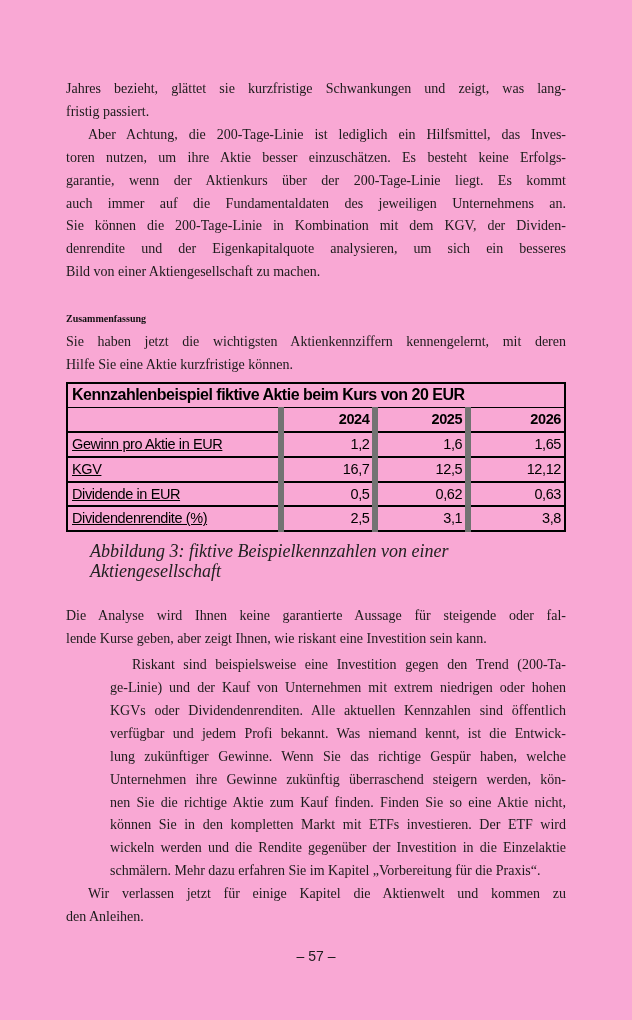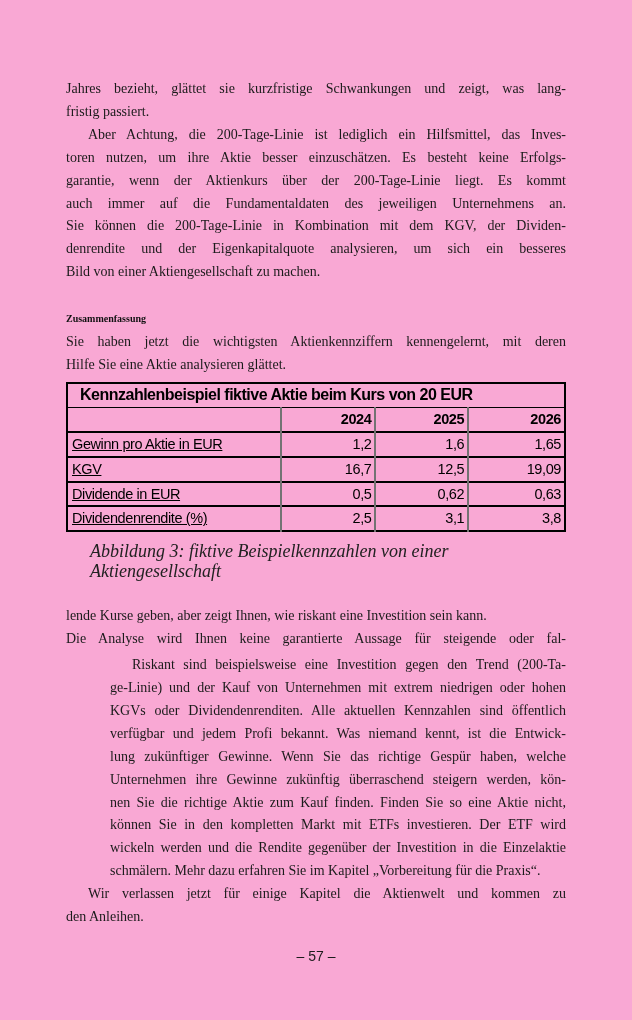--- a/index.html
+++ b/index.html
@@ -41,25 +41,25 @@
     border: 2px solid #000000;
     table-layout: fixed;
     font-family: "Liberation Sans", sans-serif;
     font-size: 14.5px;
     letter-spacing: -0.4px;
     color: #000000;
   }
   table.kpi tr { border-bottom: 2px solid #000000; }
   table.kpi tr.t-title { border-bottom: 1px solid #000000; }
   table.kpi td { padding: 0 3px; height: 22px; overflow: hidden; }
-  table.kpi td + td { border-left: 2px solid #737373; }
+  table.kpi td + td { border-left: 6px solid #737373; }
   table.kpi .t-title td {
     font-weight: bold;
     font-size: 16px;
-    padding-left: 12px;
+    padding-left: 4px;
     letter-spacing: -0.5px;
   }
   table.kpi .t-year td { font-weight: bold; text-align: right; }
   table.kpi .t-data td { height: 22.5px; }
   table.kpi .lbl { text-align: left; padding-left: 4px; text-decoration: underline; }
   table.kpi .num { text-align: right; }
   .col-label { width: 212px; }
   .col-y1 { width: 94px; }
   .col-y2 { width: 92px; }
   .col-y3 { width: 96px; }
@@ -104,21 +104,21 @@
         <div class="jline">auch immer auf die Fundamentaldaten des jeweiligen Unternehmens an.</div>
         <div class="jline">Sie können die 200-Tage-Linie in Kombination mit dem KGV, der Dividen-</div>
         <div class="jline">denrendite und der Eigenkapitalquote analysieren, um sich ein besseres</div>
         <div class="jline jlast">Bild von einer Aktiengesellschaft zu machen.</div>
       </div>
 
     <h2 class="section-heading">Zusammenfassung</h2>
 
     <div class="para">
         <div class="jline">Sie haben jetzt die wichtigsten Aktienkennziffern kennengelernt, mit deren</div>
-        <div class="jline jlast">Hilfe Sie eine Aktie analysieren glättet.</div>
+        <div class="jline jlast">Hilfe Sie eine Aktie kurzfristige können.</div>
       </div>
 
     <table class="kpi">
       <colgroup>
         <col class="col-label">
           <col class="col-y1">
           <col class="col-y2">
           <col class="col-y3">
       </colgroup>
       <tbody>
@@ -134,42 +134,42 @@
         <tr class="t-data">
           <td class="lbl">Gewinn pro Aktie in EUR</td>
           <td class="num">1,2</td>
           <td class="num">1,6</td>
           <td class="num">1,65</td>
         </tr>
         <tr class="t-data">
           <td class="lbl">KGV</td>
           <td class="num">16,7</td>
           <td class="num">12,5</td>
-          <td class="num">19,09</td>
+          <td class="num">12,12</td>
         </tr>
         <tr class="t-data">
           <td class="lbl">Dividende in EUR</td>
           <td class="num">0,5</td>
           <td class="num">0,62</td>
           <td class="num">0,63</td>
         </tr>
         <tr class="t-data">
           <td class="lbl">Dividendenrendite (%)</td>
           <td class="num">2,5</td>
           <td class="num">3,1</td>
           <td class="num">3,8</td>
         </tr>
       </tbody>
     </table>
 
     <div class="figure-caption">Abbildung 3: fiktive Beispielkennzahlen von einer Aktiengesellschaft</div>
 
     <div class="para after-caption">
+        <div class="jline">Die Analyse wird Ihnen keine garantierte Aussage für steigende oder fal-</div>
         <div class="jline jlast">lende Kurse geben, aber zeigt Ihnen, wie riskant eine Investition sein kann.</div>
-        <div class="jline">Die Analyse wird Ihnen keine garantierte Aussage für steigende oder fal-</div>
       </div>
 
     <div class="para indent p5">
         <div class="jline">Riskant sind beispielsweise eine Investition gegen den Trend (200-Ta-</div>
         <div class="jline">ge-Linie) und der Kauf von Unternehmen mit extrem niedrigen oder hohen</div>
         <div class="jline">KGVs oder Dividendenrenditen. Alle aktuellen Kennzahlen sind öffentlich</div>
         <div class="jline">verfügbar und jedem Profi bekannt. Was niemand kennt, ist die Entwick-</div>
         <div class="jline">lung zukünftiger Gewinne. Wenn Sie das richtige Gespür haben, welche</div>
         <div class="jline">Unternehmen ihre Gewinne zukünftig überraschend steigern werden, kön-</div>
         <div class="jline">nen Sie die richtige Aktie zum Kauf finden. Finden Sie so eine Aktie nicht,</div>

